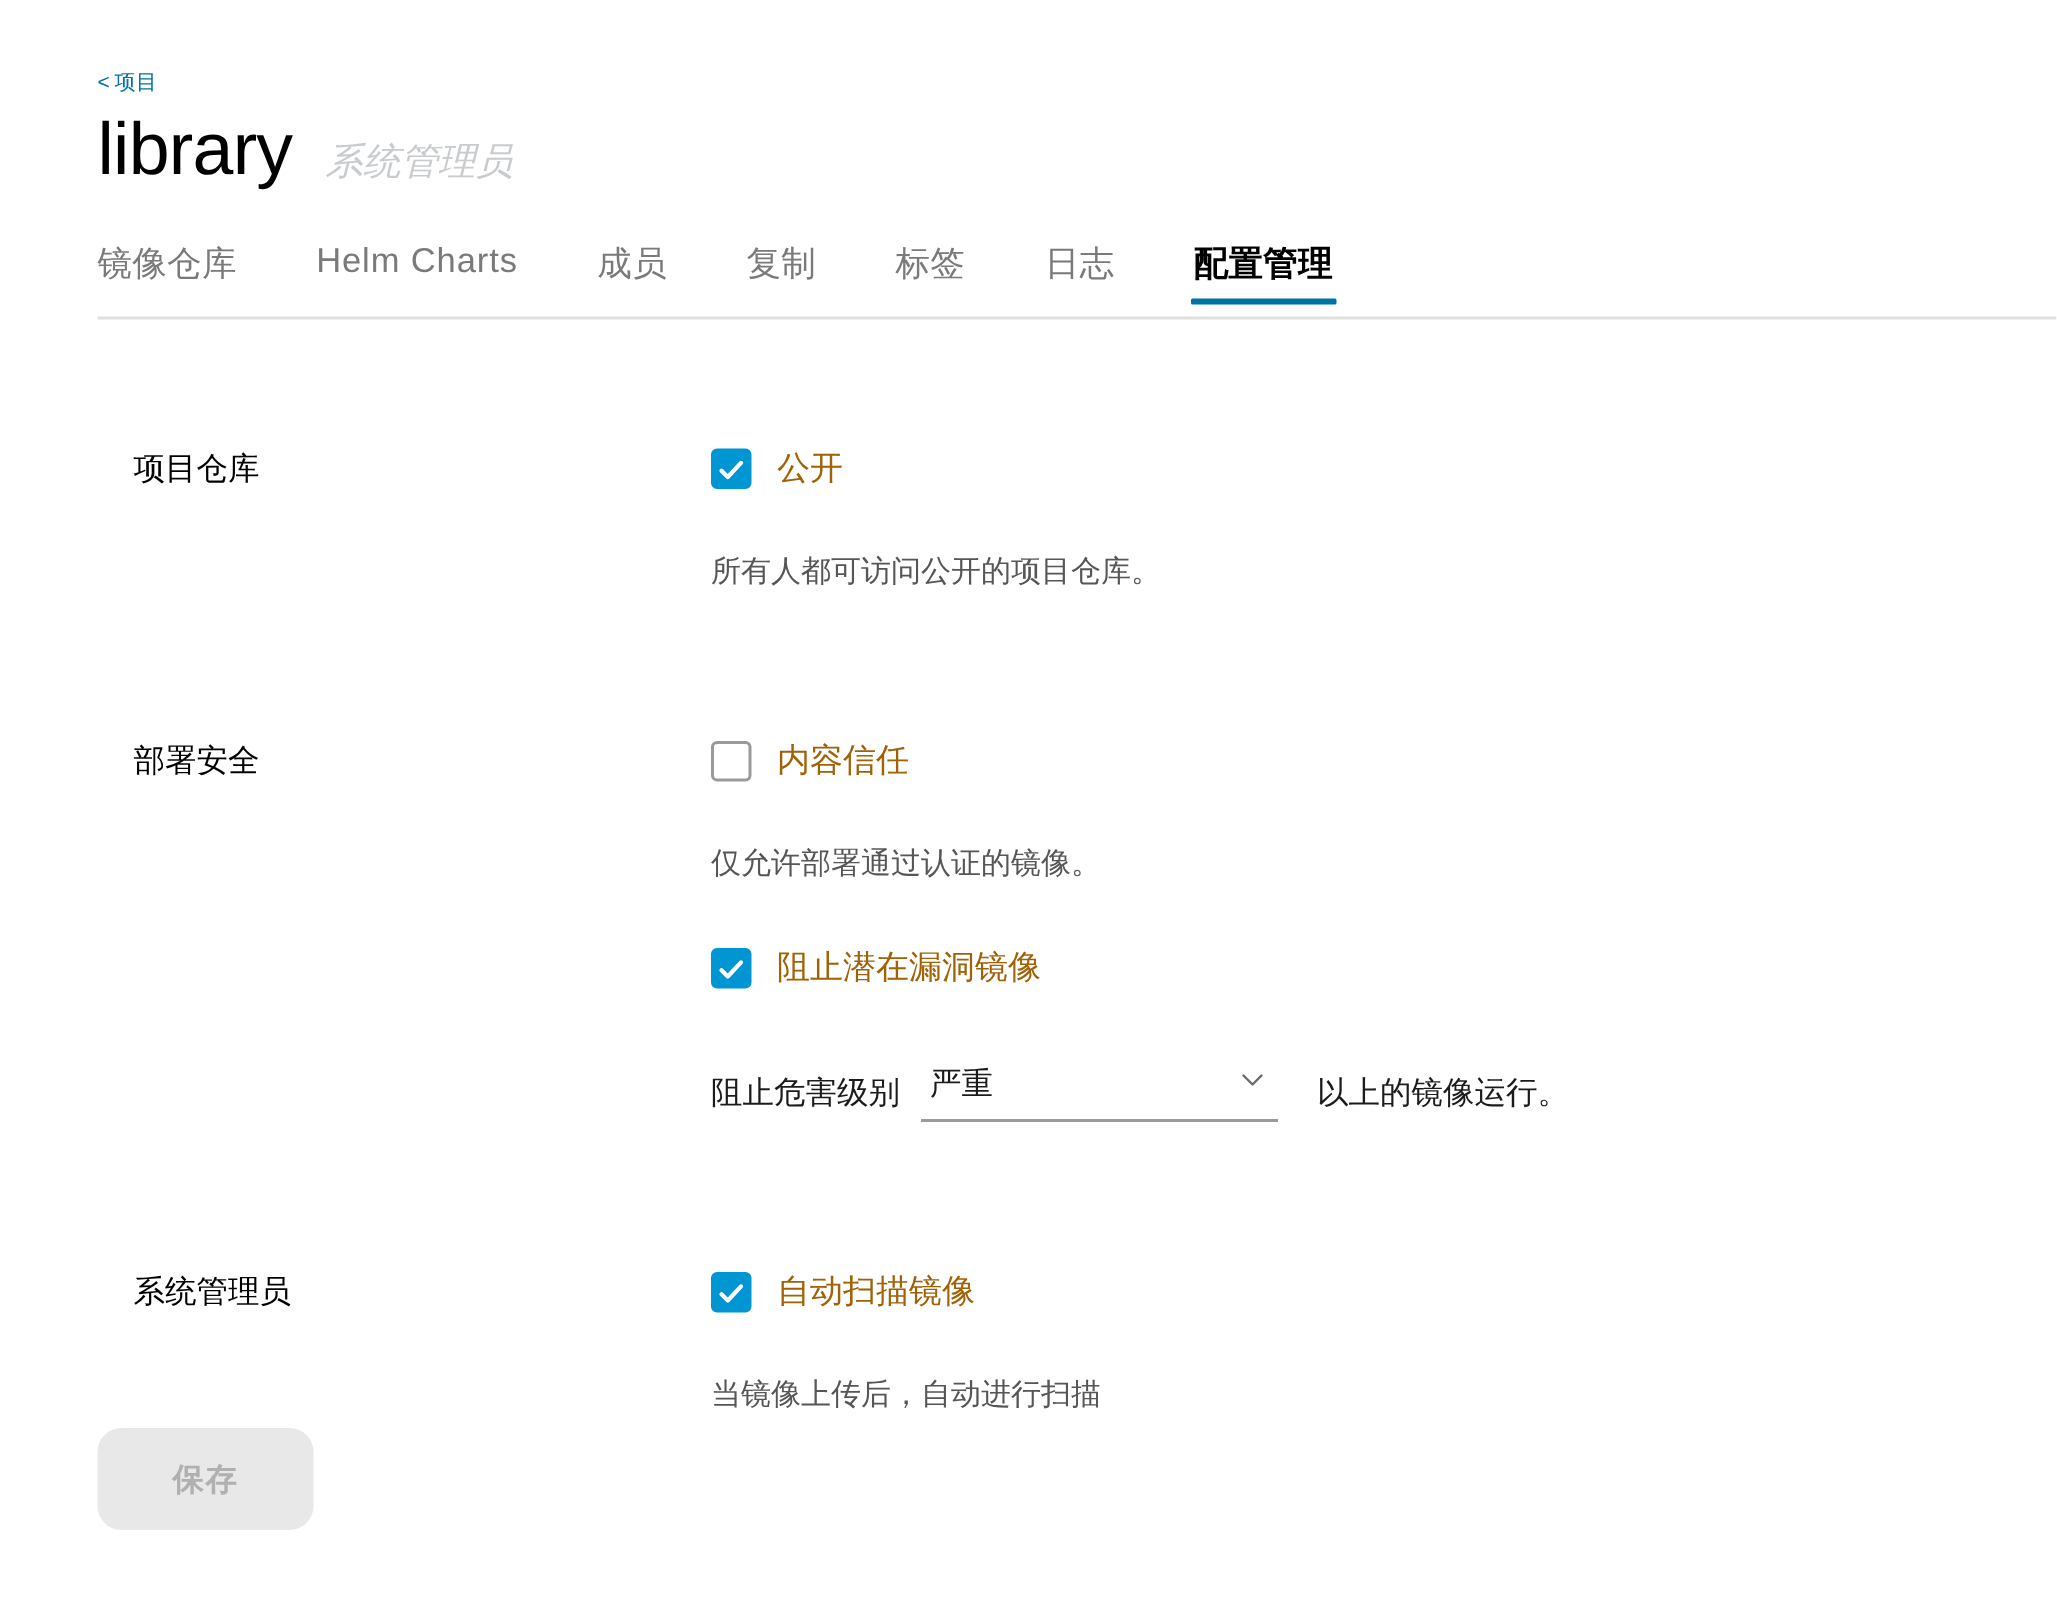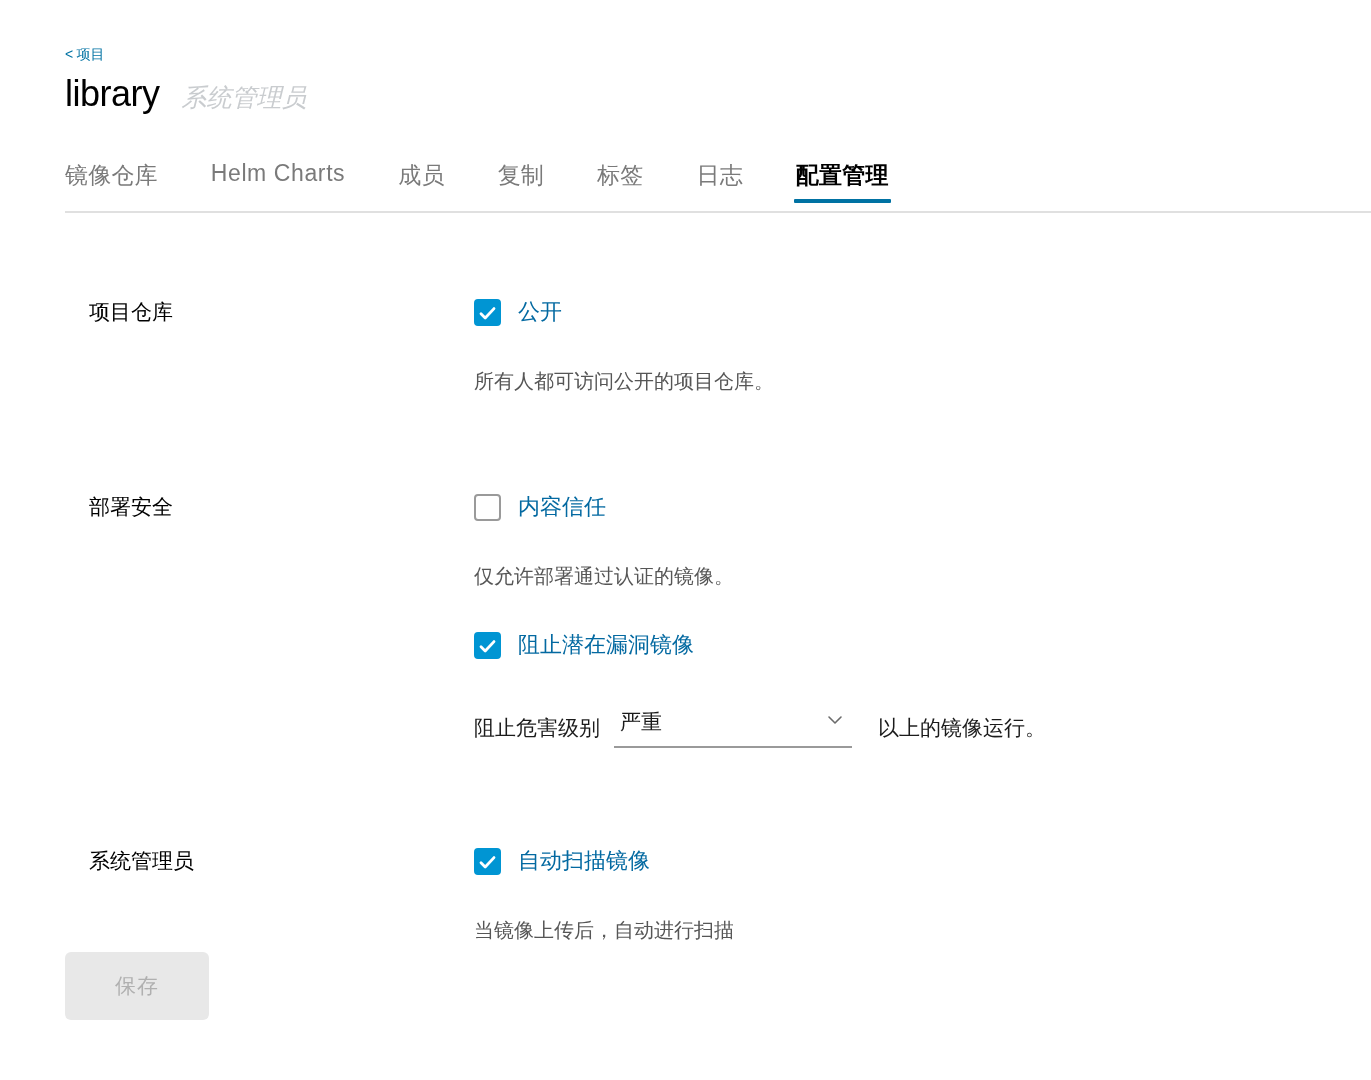--- a/index.html
+++ b/index.html
@@ -36,21 +36,21 @@
   }
 
   .title-row {
     position: absolute;
     left: 65px;
     top: 76px;
     display: flex;
     align-items: baseline;
   }
   .project-title {
-    font-size: 36px;
+    font-size: 49px;
     font-weight: 300;
     line-height: 1;
     color: #000000;
     letter-spacing: -0.5px;
   }
   .project-role {
     margin-left: 22px;
     font-size: 25px;
     font-style: italic;
     color: #c9cccf;
@@ -154,21 +154,21 @@
     border: 2px solid #0095d3;
   }
   .checkbox.on svg {
     position: absolute;
     left: 2px;
     top: 3px;
   }
   .check-label {
     margin-left: 17px;
     font-size: 22px;
-    color: #0369a1;
+    color: #a16207;
     cursor: pointer;
     white-space: nowrap;
   }
 
   .helper {
     font-size: 20px;
     color: #565656;
     margin-top: 42px;
     line-height: 1.3;
   }
@@ -216,26 +216,27 @@
   .btn-row {
     position: absolute;
     left: 65px;
     top: 952px;
     display: flex;
   }
   .btn {
     height: 68px;
     min-width: 144px;
     box-sizing: border-box;
-    border-radius: 6px;
+    border-radius: 16px;
     font-size: 21px;
     display: flex;
     align-items: center;
     justify-content: center;
     letter-spacing: 1px;
+    font-weight: bold;
   }
   .btn-save {
     background: #e8e8e8;
     color: #b0b0b0;
     border: none;
     cursor: default;
   }
   .btn-cancel {
     background: #ffffff;
     color: #9a9a9a;

